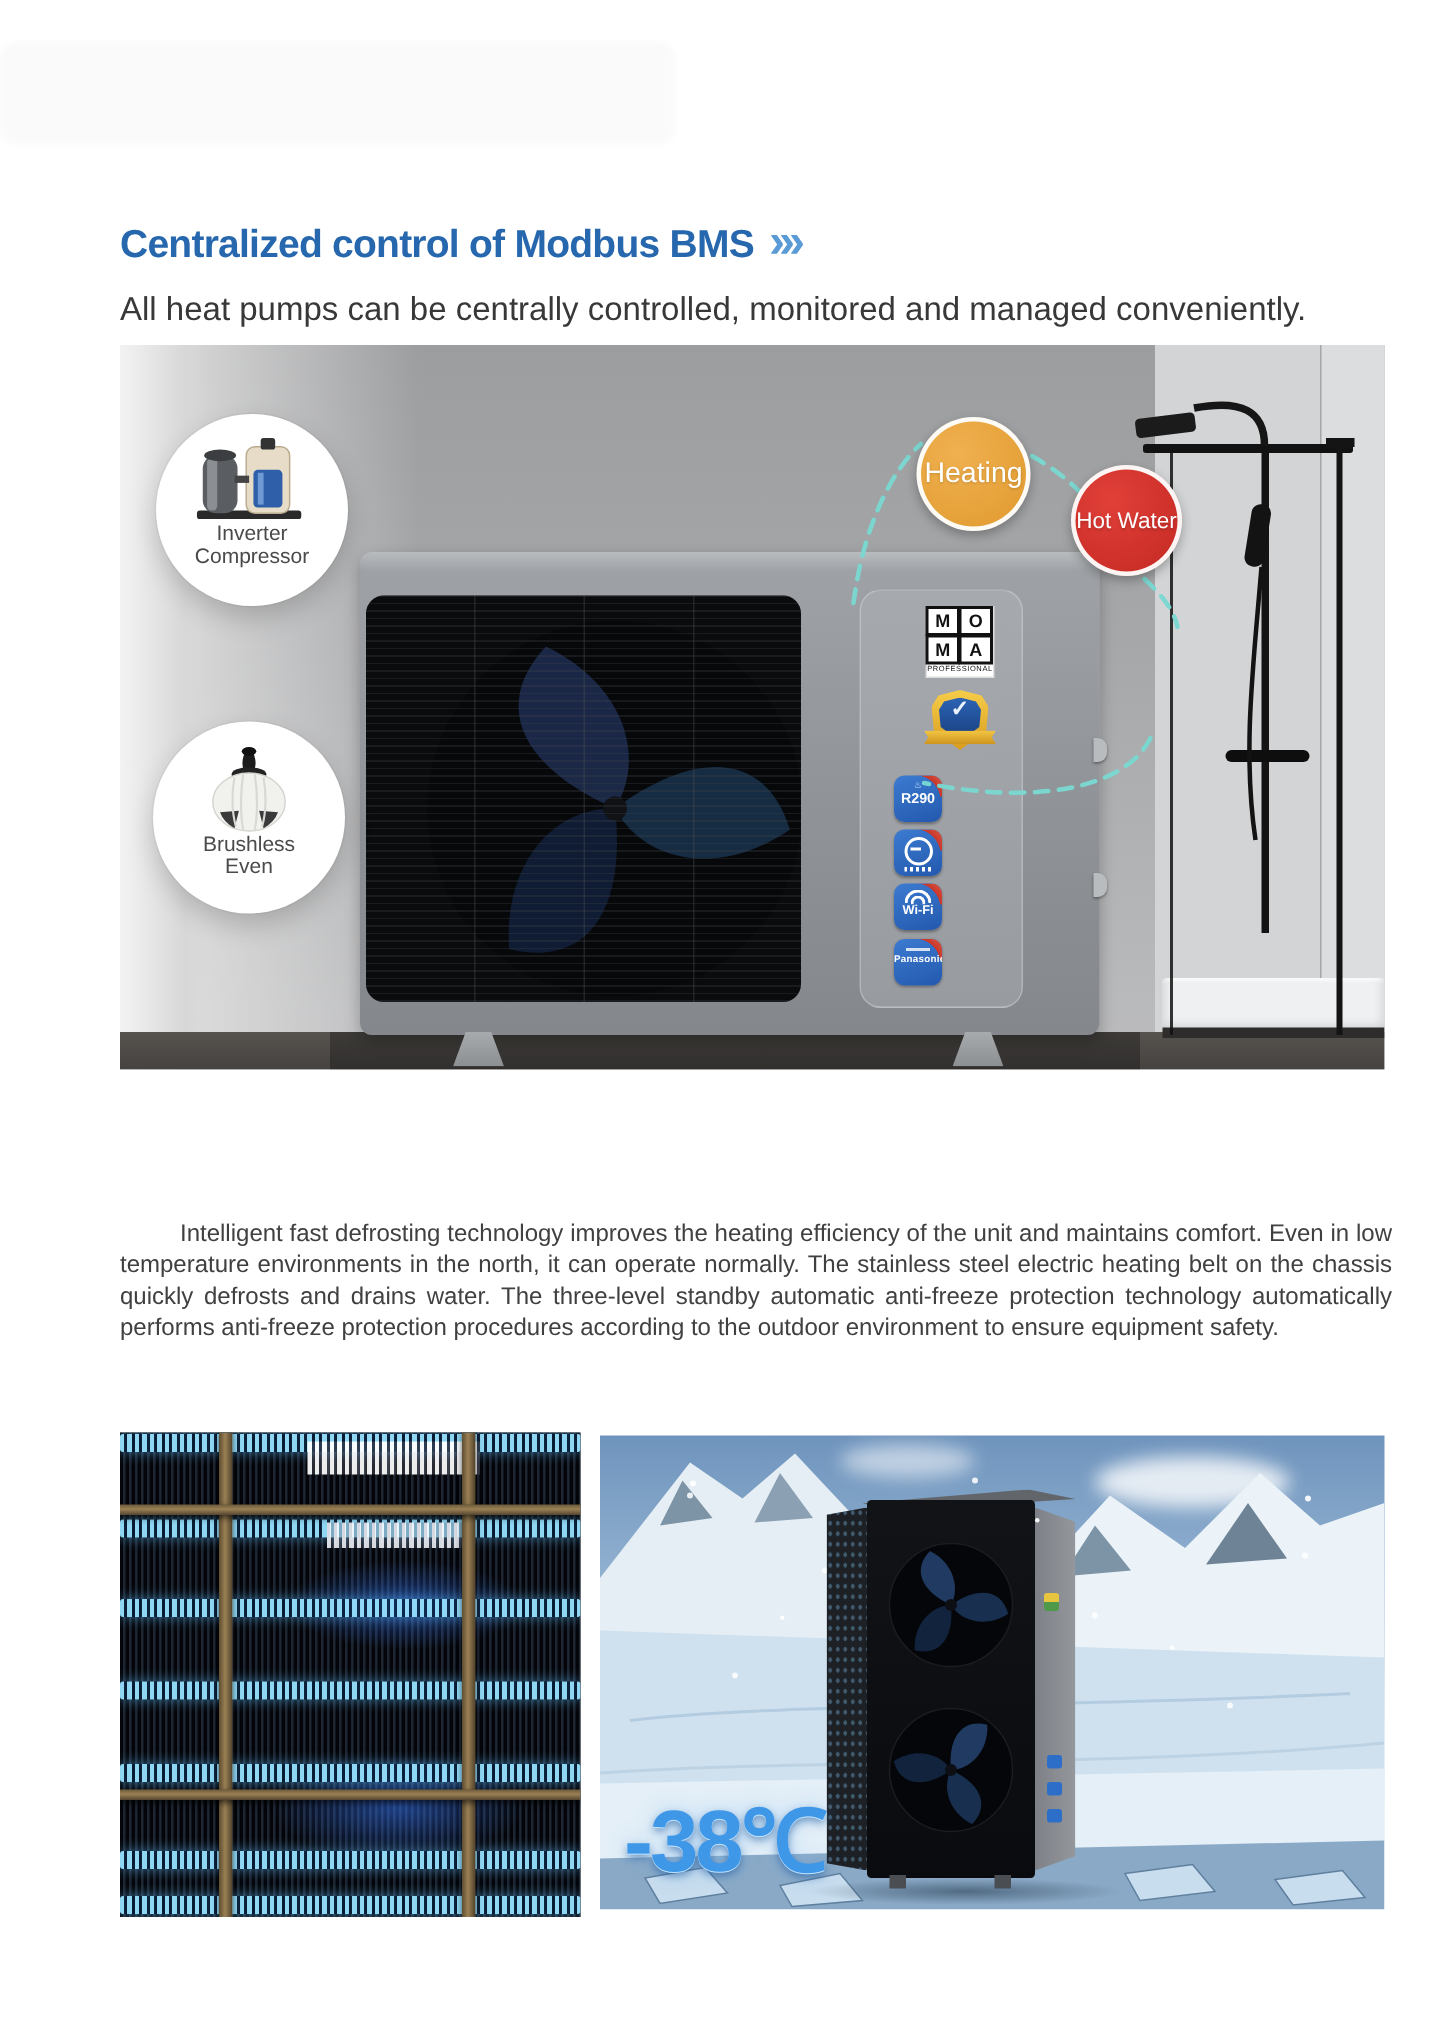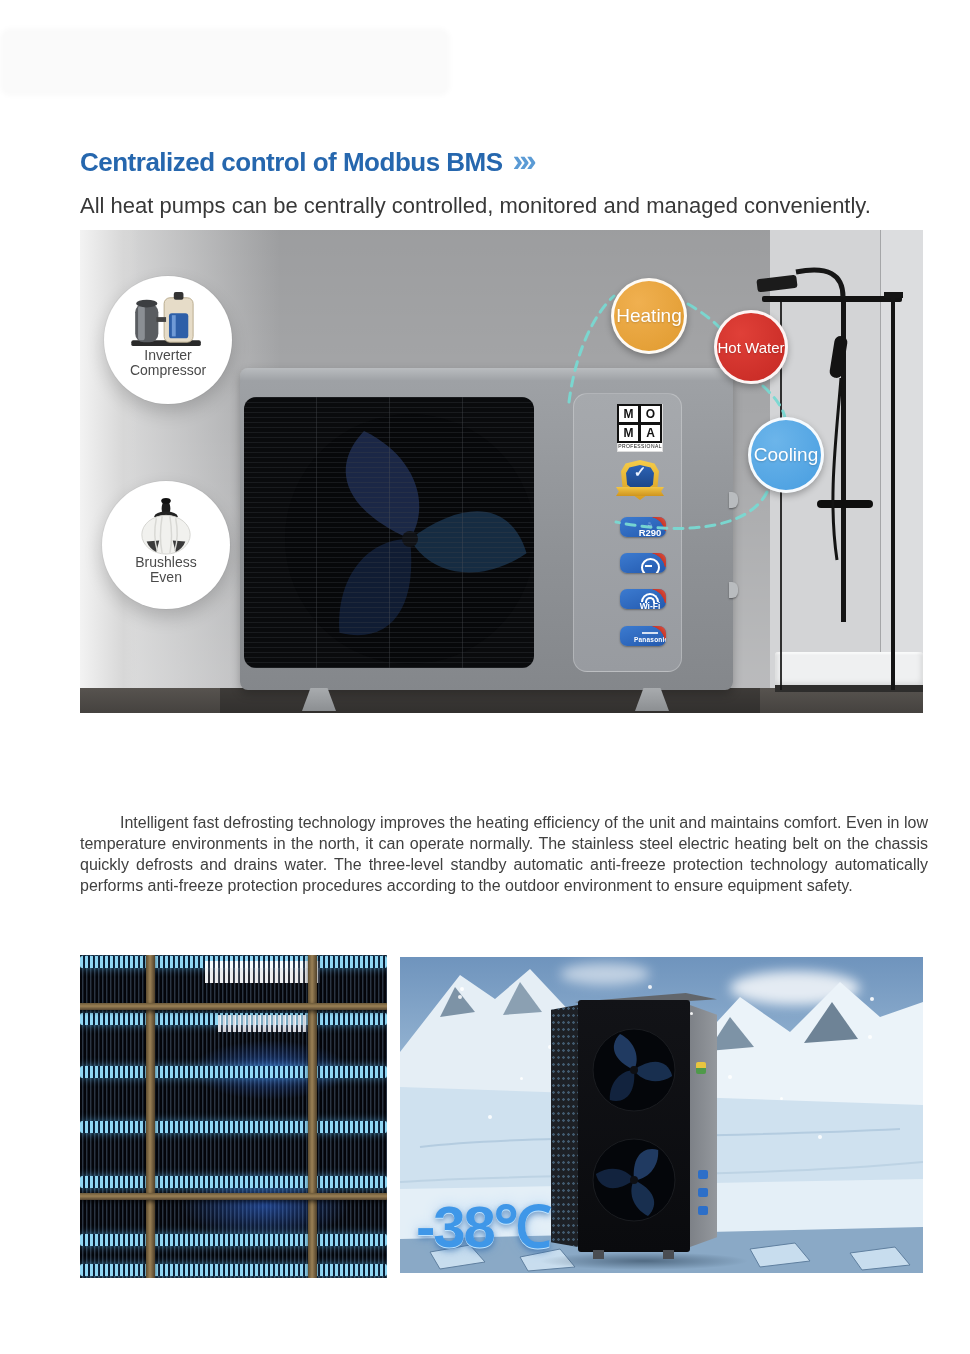--- a/index.html
+++ b/index.html
@@ -85,23 +85,23 @@
   .shield-inner{left:5px;top:5px;width:28px;height:29px;
     clip-path:polygon(50% 0,88% 9%,100% 28%,96% 68%,50% 100%,4% 68%,0 28%,12% 9%);
     background:linear-gradient(180deg,#2c63b5,#173e7d);}
   .shield-check{left:0;top:3px;width:38px;text-align:center;font-size:15px;font-weight:bold;
     color:#eaf2ff;}
   .shield-ribbon{left:-5px;top:27px;width:48px;height:9px;
     background:linear-gradient(180deg,#f3c644,#cf941e);
     clip-path:polygon(0 0,100% 0,94% 50%,100% 100%,0 100%,6% 50%);}
 
   
-  .bbadge{left:540px;width:32px;height:20px;border-radius:7px;overflow:hidden;
+  .bbadge{left:516px;width:32px;height:31px;border-radius:7px;overflow:hidden;
     background:linear-gradient(160deg,#3c7bd0 0%,#2359ae 100%);
-    box-shadow:0 1px 2px rgba(0,0,0,0.35);color:#fff;text-align:center;padding-left:14px;}
+    box-shadow:0 1px 2px rgba(0,0,0,0.35);color:#fff;text-align:center;}
   .bbadge::after{content:"";position:absolute;right:0;top:0;width:18px;height:14px;
     background:radial-gradient(circle at 0% 120%,transparent 68%,#c8372b 70%,#e05a41 100%);}
   .bbadge .t{position:relative;z-index:2;}
   .r290-ic{margin-top:4px;font-size:6px;line-height:6px;color:#cfe2ff;}
   .r290-tx{font-size:9.5px;font-weight:bold;line-height:11px;}
   .cn-circle{margin:5px auto 0;width:15px;height:15px;border:2px solid #fff;border-radius:50%;
     position:relative;}
   .cn-circle::before{content:"";position:absolute;left:2px;top:5px;width:7px;height:2px;background:#fff;}
   .cn-marks{margin:1px auto 0;width:18px;height:3px;
     background:repeating-linear-gradient(90deg,#fff 0 2px,transparent 2px 4px);}
@@ -311,23 +311,20 @@
         <path d="M683,156 C696,168 703,178 705,188"></path>
         <path d="M687,262 C668,300 600,305 536,292"></path>
       </g>
     </svg>
 
     <div class="abs bubble bub-heating">
       <span>Heating</span>
     </div>
     <div class="abs bubble bub-hot">
       <span>Hot Water</span>
-    </div>
-    <div class="abs bubble bub-cool">
-      <span>Cooling</span>
     </div>
   </div>
 
   <div class="abs para">Intelligent fast defrosting technology improves the heating efficiency of the unit and maintains comfort. Even in low temperature environments in the north, it can operate normally. The stainless steel electric heating belt on the chassis quickly defrosts and drains water. The three-level standby automatic anti-freeze protection technology automatically performs anti-freeze protection procedures according to the outdoor environment to ensure equipment safety.</div>
 
   <div class="abs fins">
     <div class="abs fin-tex"></div>
     <div class="abs glow" style="left:110px;top:85px;width:160px;height:60px;"></div>
     <div class="abs glow" style="left:100px;top:215px;width:170px;height:70px;"></div>
     <div class="abs band" style="top:1px"></div>

